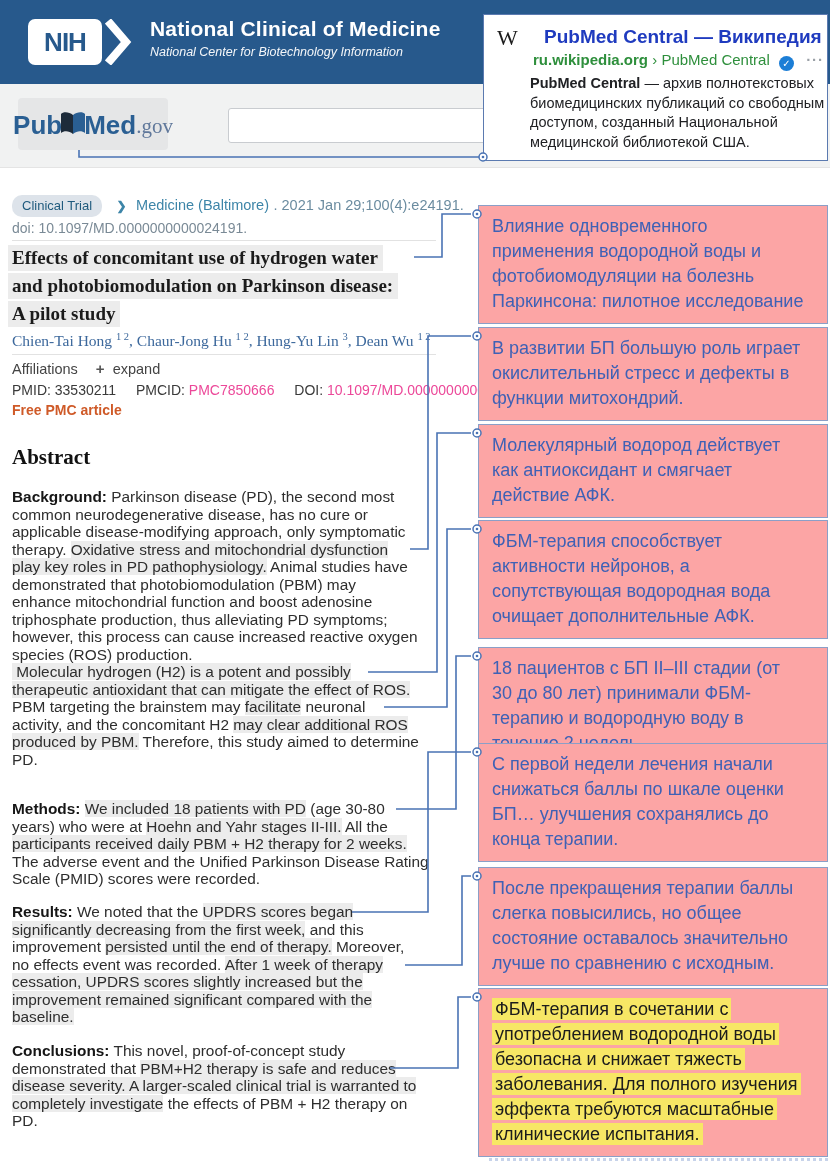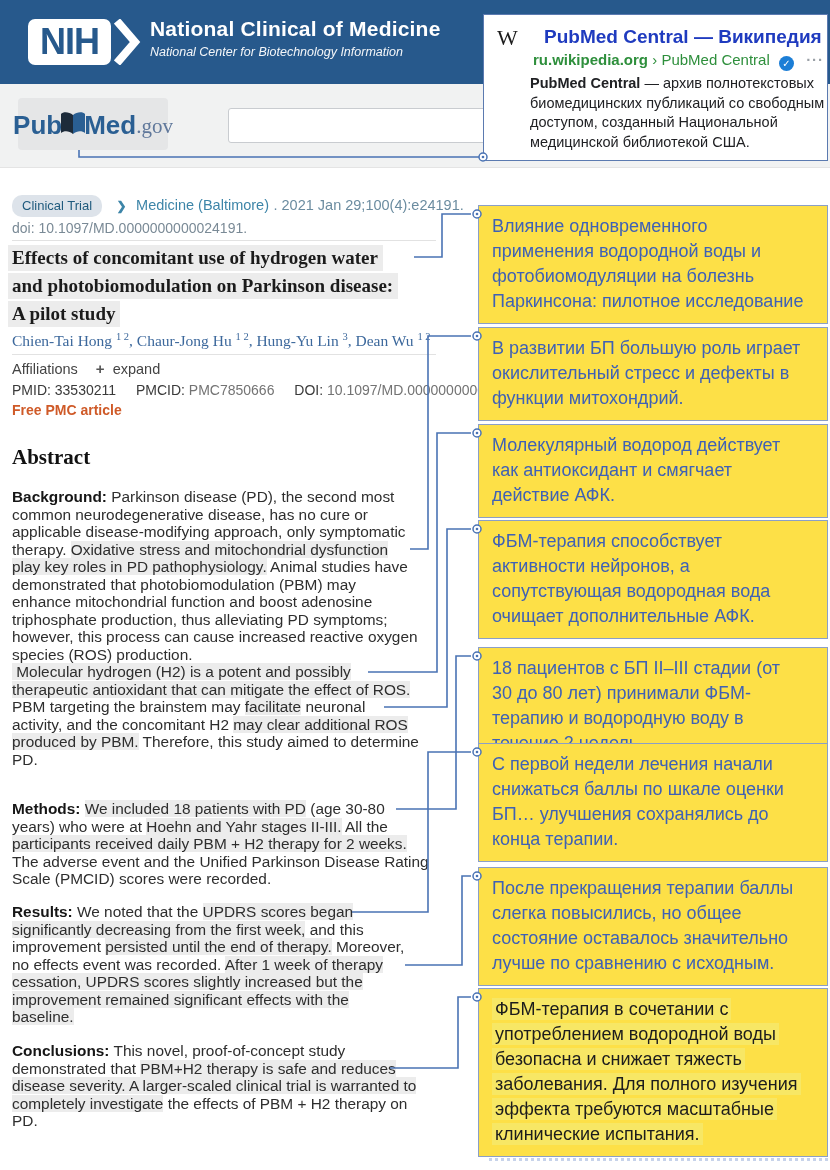--- a/index.html
+++ b/index.html
@@ -3,22 +3,22 @@
 <meta charset="utf-8">
 <style>
   * { margin:0; padding:0; box-sizing:border-box; }
   html,body { background:#fff; }
   .page { position:relative; width:830px; height:1170px; overflow:hidden; background:#fff;
           font-family:"Liberation Sans", sans-serif; }
 
   
   .nlm-header { position:absolute; left:0; top:0; width:830px; height:84px; background:#27598c; }
   .nih-logo { position:absolute; left:28px; top:19px; display:flex; align-items:center; cursor:pointer; }
-  .nih-box { width:83px; height:46px; background:#fff; border-radius:7px; display:flex; align-items:center;
-             justify-content:center; font-weight:bold; font-size:36px; color:#27598c; letter-spacing:-1px; }
+  .nih-box { width:74px; height:46px; background:#fff; border-radius:7px; display:flex; align-items:center;
+             justify-content:center; font-weight:bold; font-size:26px; color:#27598c; letter-spacing:-1px; }
   .nih-chevron { margin-left:3px; }
   .org-block { position:absolute; left:150px; top:17px; color:#fff; }
   .org-name { font-size:21px; font-weight:bold; letter-spacing:.2px; }
   .org-sub { font-size:12.5px; font-style:italic; margin-top:4px; opacity:.95; }
 
   
   .search-band { position:absolute; left:0; top:84px; width:830px; height:84px; background:#f1f2f2;
                  border-bottom:1px solid #e4e4e4; }
   .pm-logo-tile { position:absolute; left:18px; top:14px; width:150px; height:52px; background:#e5e6e7;
                   border-radius:4px; display:flex; align-items:center; justify-content:center; cursor:pointer; }
@@ -43,21 +43,21 @@
   .title-line { font-family:"Liberation Serif", serif; font-weight:bold; font-size:19px; line-height:28px;
                 color:#1b1b1b; white-space:nowrap; }
   .title-line > span { background:#ececec; padding:2px 5px 3px 4px; margin-left:-4px; }
 
   .authors { font-family:"Liberation Serif", serif; font-size:15.5px; color:#3c689c; white-space:nowrap; }
   .authors sup { font-size:10.5px; }
   .affil-row { font-size:14.5px; color:#444; }
   .plus-icon { font-weight:bold; color:#555; margin:0 4px 0 14px; font-size:15px; }
   .ids-row { font-size:14px; color:#3a3a3a; }
   .ids-row .sp { display:inline-block; width:16px; }
-  .idlink { color:#737373; cursor:pointer; }
+  .idlink { color:#ec4899; cursor:pointer; }
   .free-pmc { font-size:14px; font-weight:bold; color:#cf5a28; }
   .abstract-h { font-family:"Liberation Serif", serif; font-weight:bold; font-size:21px; color:#111; }
 
   .para { position:absolute; left:0; }
   .line { height:17.5px; line-height:17.5px; font-size:15.4px; color:#2e2e2e; white-space:pre; }
   .line .b { font-weight:bold; color:#161616; }
   .line .hl { background:#ececec; }
 
   
   .wiki-card { position:absolute; left:483px; top:14px; width:345px; min-height:146px; background:#fff;
@@ -68,21 +68,21 @@
                 line-height:25px; white-space:nowrap; }
   .wiki-crumb { margin-left:35px; font-size:15px; color:#2e8f3c; line-height:22px; white-space:nowrap; }
   .wiki-site { font-weight:bold; }
   .verified { display:inline-block; width:15px; height:15px; border-radius:50%; background:#1c7ed6; color:#fff;
               font-size:10px; line-height:15px; text-align:center; vertical-align:-2px; margin-left:5px; }
   .wiki-dots { color:#9aa0a6; font-weight:bold; margin-left:8px; letter-spacing:1px; cursor:pointer; }
   .wiki-desc { margin-left:32px; margin-top:3px; font-size:14.5px; line-height:19.5px; color:#202124; width:300px; }
   .wiki-desc .b { font-weight:bold; }
 
   
-  .callout { position:absolute; left:478px; width:350px; background:#fde047; border:1.5px solid #8b9fc7;
+  .callout { position:absolute; left:478px; width:350px; background:#fca5a5; border:1.5px solid #8b9fc7;
              padding:8px 22px 9px 13px; z-index:6; }
   .callout .txt { font-size:18px; line-height:25px; color:#3f61b5; }
   .callout .txt.yellow { color:#1c1c1c; background:#f7e765; padding:1px 3px;
                          -webkit-box-decoration-break:clone; box-decoration-break:clone; }
 
   .connectors { position:absolute; left:0; top:0; z-index:8; pointer-events:none; }
 
   .bottom-dots { position:absolute; left:489px; top:1158px; width:339px; height:0;
                  border-top:3.5px dotted #c7d3ea; z-index:2; }
 </style>
@@ -174,29 +174,29 @@
           <div class="line"><span>PBM targeting the brainstem may </span><span class="hl">facilitate</span><span> neuronal</span></div>
           <div class="line"><span>activity, and the concomitant H2 </span><span class="hl">may clear additional ROS</span></div>
           <div class="line"><span class="hl">produced by PBM.</span><span> Therefore, this study aimed to determine</span></div>
           <div class="line"><span>PD.</span></div>
         </div>
         <div class="para" style="top: 632px;">
           <div class="line"><span class="b">Methods:</span><span> </span><span class="hl">We included 18 patients with PD</span><span> (age 30-80</span></div>
           <div class="line"><span>years) who were at </span><span class="hl">Hoehn and Yahr stages II-III.</span><span> All the</span></div>
           <div class="line"><span class="hl">participants received daily PBM + H2 therapy for 2 weeks.</span></div>
           <div class="line"><span>The adverse event and the Unified Parkinson Disease Rating</span></div>
-          <div class="line"><span>Scale (PMCID) scores were recorded.</span></div>
+          <div class="line"><span>Scale (PMID) scores were recorded.</span></div>
         </div>
         <div class="para" style="top: 735px;">
           <div class="line"><span class="b">Results:</span><span> We noted that the </span><span class="hl">UPDRS scores began</span></div>
           <div class="line"><span class="hl">significantly decreasing from the first week,</span><span> and this</span></div>
           <div class="line"><span>improvement </span><span class="hl">persisted until the end of therapy.</span><span> Moreover,</span></div>
           <div class="line"><span>no effects event was recorded. </span><span class="hl">After 1 week of therapy</span></div>
           <div class="line"><span class="hl">cessation, UPDRS scores slightly increased but the</span></div>
-          <div class="line"><span class="hl">improvement remained significant effects with the</span></div>
+          <div class="line"><span class="hl">improvement remained significant compared with the</span></div>
           <div class="line"><span class="hl">baseline.</span></div>
         </div>
         <div class="para" style="top: 874px;">
           <div class="line"><span class="b">Conclusions:</span><span> This novel, proof-of-concept study</span></div>
           <div class="line"><span>demonstrated that </span><span class="hl">PBM+H2 therapy is safe and reduces</span></div>
           <div class="line"><span class="hl">disease severity. A larger-scaled clinical trial is warranted to</span></div>
           <div class="line"><span class="hl">completely investigate</span><span> the effects of PBM + H2 therapy on</span></div>
           <div class="line"><span>PD.</span></div>
         </div>
       </div>

